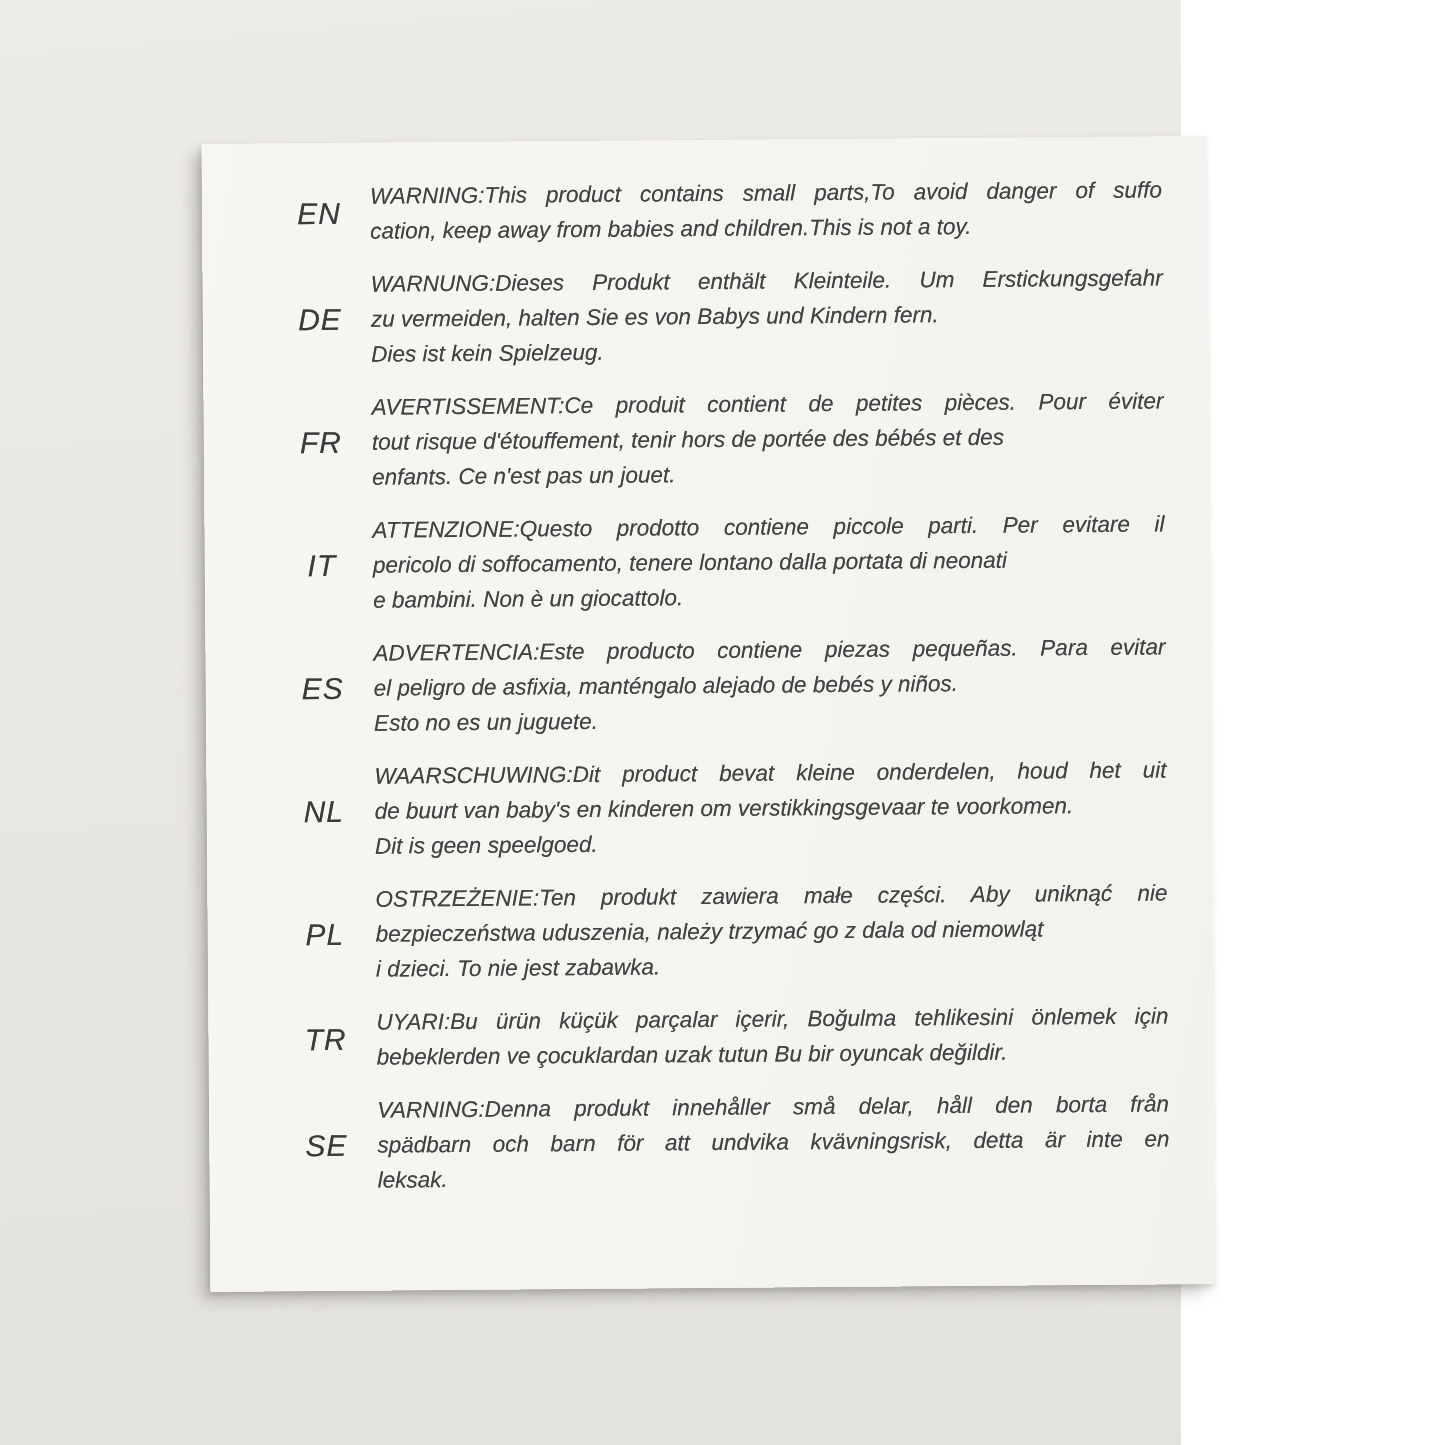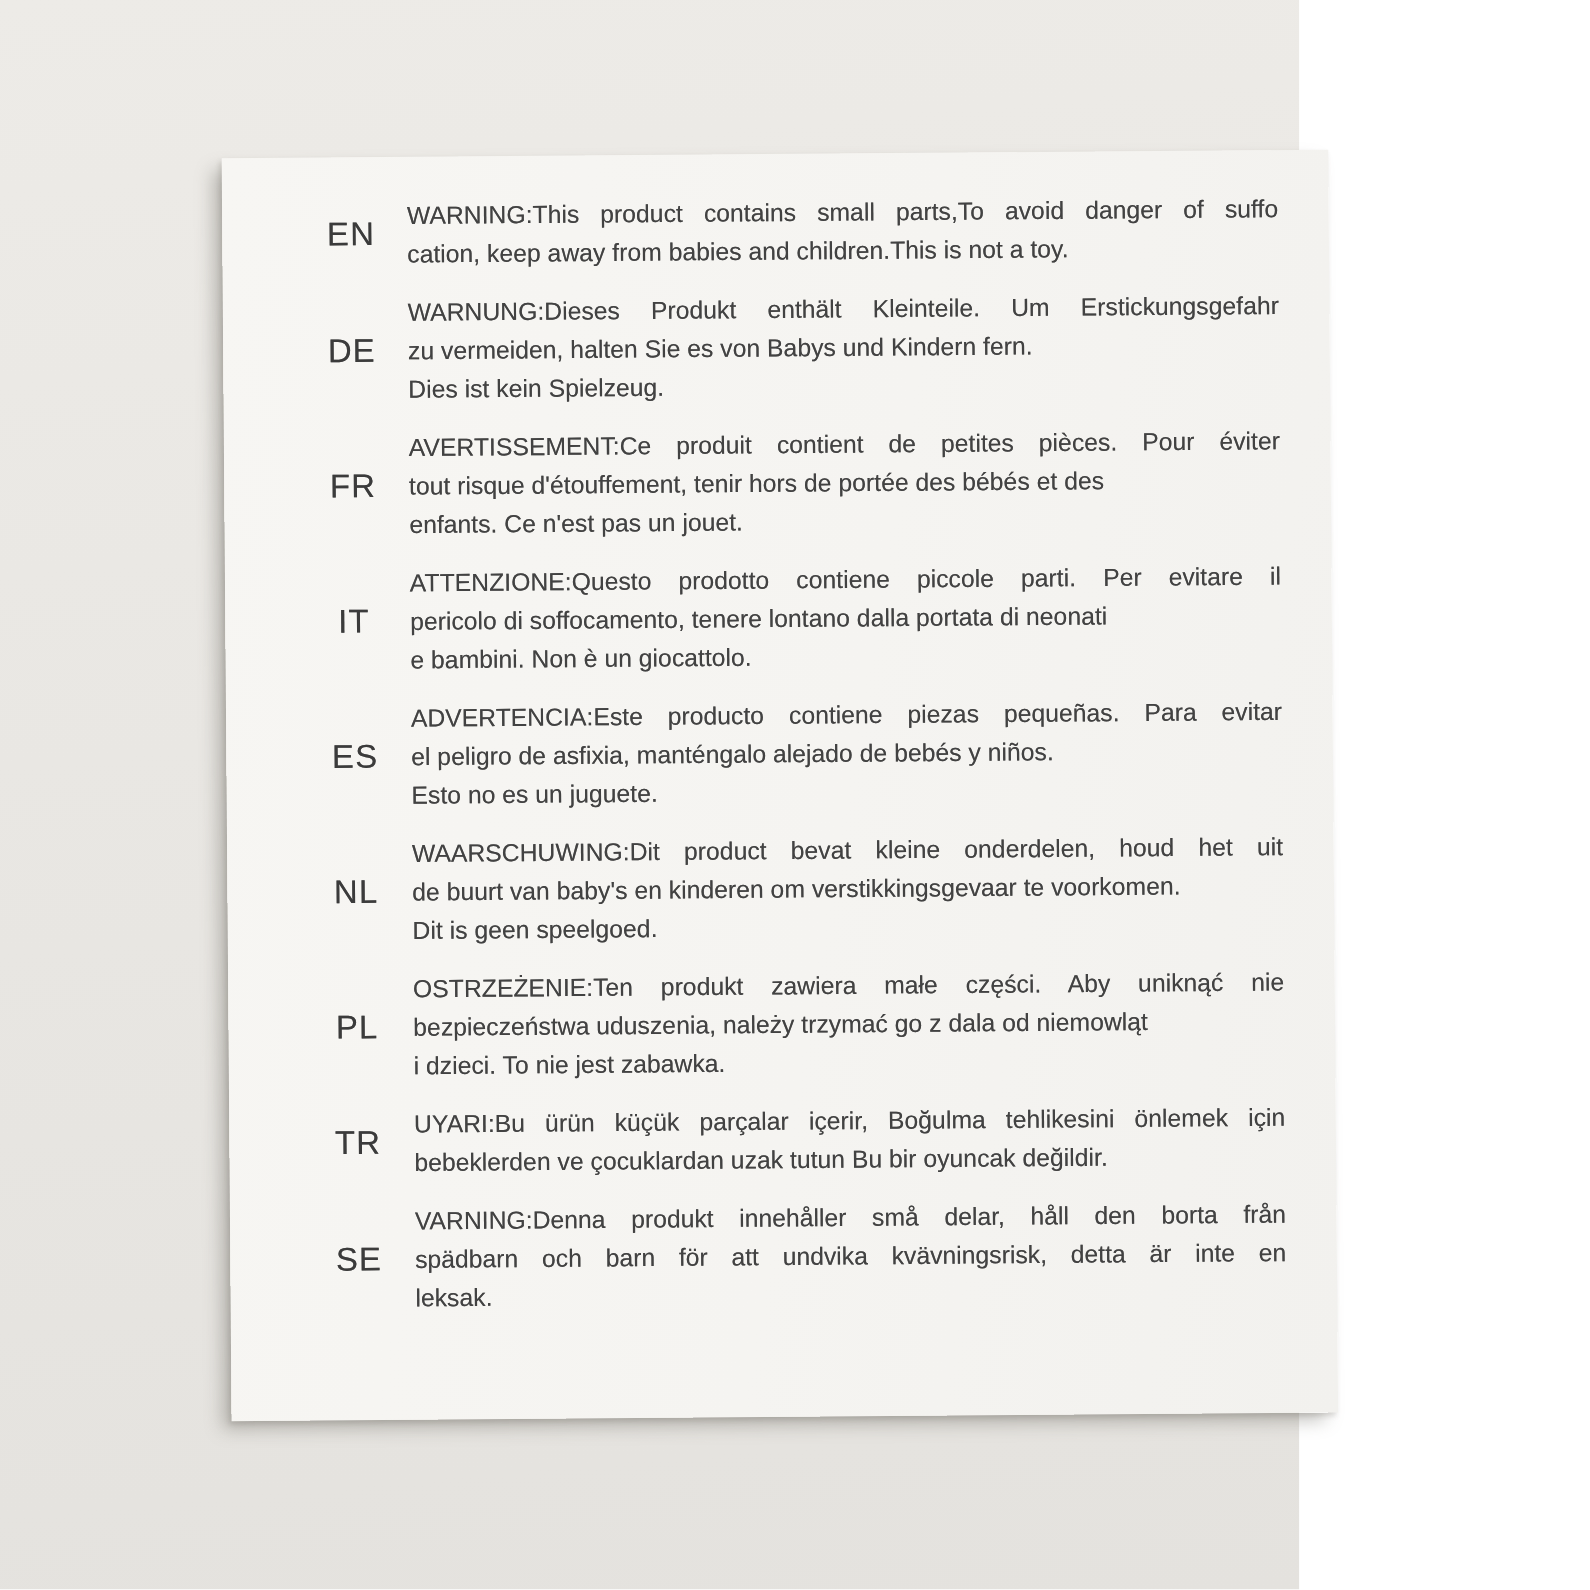--- a/index.html
+++ b/index.html
@@ -8,20 +8,21 @@
     width: 1445px;
     height: 1445px;
     overflow: hidden;
     font-family: "Liberation Sans", sans-serif;
   }
   .scene {
     position: relative;
     width: 1181px;
     height: 1445px;
     background: linear-gradient(175deg, #edebe7 0%, #e9e7e3 45%, #e4e2de 100%);
+    font-style: italic;
   }
   .paper {
     position: absolute;
     left: 206px;
     top: 140px;
     width: 1006px;
     height: 1148px;
     background: linear-gradient(100deg, #f7f6f3 0%, #f5f4f1 55%, #f2f1ee 100%);
     transform: rotate(-0.45deg);
     transform-origin: 50% 50%;

